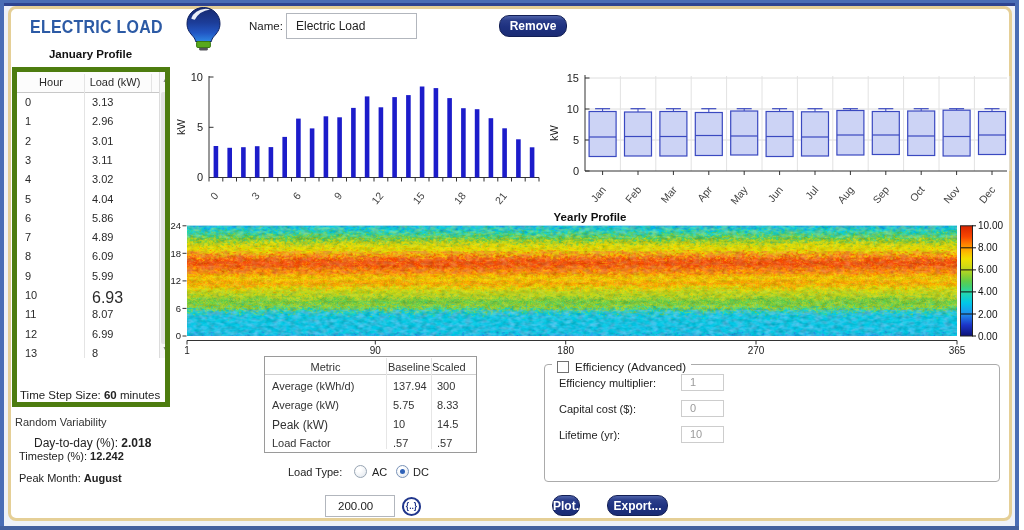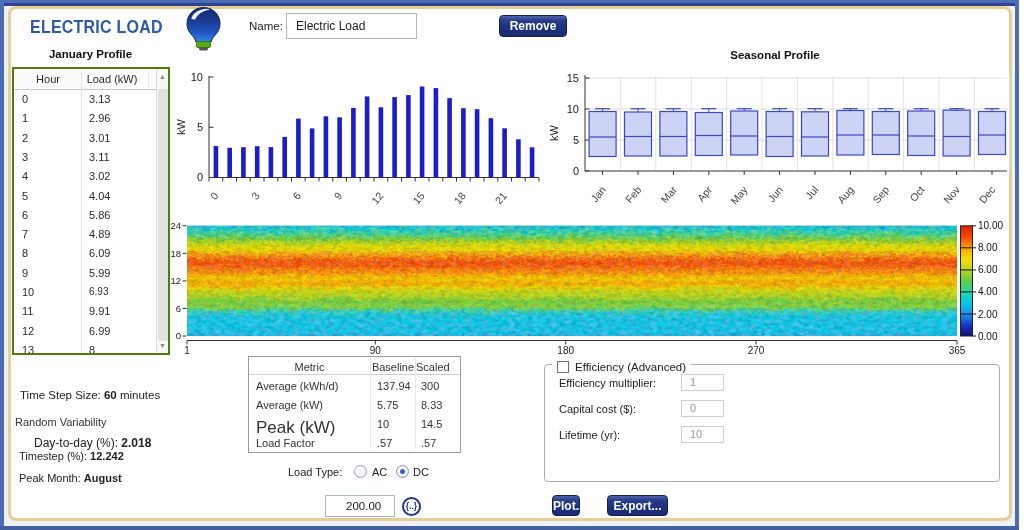--- a/index.html
+++ b/index.html
@@ -1,17 +1,17 @@
 <!DOCTYPE html>
 <html><head><meta charset="utf-8"><style>
 * { margin:0; padding:0; box-sizing:border-box; }
 body { width:1024px; height:530px; background:#ffffff; font-family:"Liberation Sans", sans-serif; overflow:hidden; }
 #win { position:absolute; left:0; top:0; width:1019px; height:530px; background:#eef1f8; }
 .abs { position:absolute; }
-.navybtn { position:absolute; background:linear-gradient(180deg,#4f63aa 0%,#2a3d8a 22%,#1e3180 55%,#1b2c74 100%); border:1px solid #131f55; border-radius:4px; color:#fff; font-weight:bold; text-align:center; font-family:"Liberation Sans", sans-serif; }
+.navybtn { position:absolute; background:linear-gradient(180deg,#4f63aa 0%,#2a3d8a 22%,#1e3180 55%,#1b2c74 100%); border:1px solid #131f55; border-radius:10px; color:#fff; font-weight:bold; text-align:center; font-family:"Liberation Sans", sans-serif; }
 .inp { position:absolute; background:#fff; border:1px solid #b2b6bd; font-size:12px; color:#222; font-family:"Liberation Sans", sans-serif; }
 </style></head><body>
 <div id="win">
 
   <div class="abs" style="left:0;top:0;width:1019px;height:3px;background:#4a6db5"></div>
   <div class="abs" style="left:4px;top:3px;width:1011px;height:3px;background:#2e4490"></div>
   <div class="abs" style="left:0;top:0;width:4px;height:530px;background:#4a6db5"></div>
   <div class="abs" style="left:1015px;top:0;width:4px;height:530px;background:#4a6db5"></div>
   <div class="abs" style="left:0;top:526px;width:1019px;height:4px;background:#44619f"></div>
 
@@ -30,21 +30,21 @@
 <path d="M19.5 1.5 C28.8 1.5 36 8.6 36 17.6 C36 23.8 32.8 27.2 29.9 30.5 C28.4 32.3 27.6 33.7 27.4 35.5 L11.6 35.5 C11.4 33.7 10.6 32.3 9.1 30.5 C6.2 27.2 3 23.8 3 17.6 C3 8.6 10.2 1.5 19.5 1.5 Z" fill="url(#bb)" stroke="#0d1f5e" stroke-width="1"></path>
 <path d="M7.2 12.5 Q10.5 3.8 21.5 2.8 Q25 2.9 26 3.6 Q15.5 5 10.8 13.8 Q8.4 13.2 7.2 12.5 Z" fill="#f4f9ff" opacity="0.95"></path>
 <rect x="12.6" y="35.5" width="13.8" height="6" rx="1.2" fill="#58a81c" stroke="#3a7a10" stroke-width="1"></rect>
 <rect x="15" y="41.8" width="9" height="2.6" rx="1.3" fill="#55555a"></rect>
 </svg>
   <div class="abs" style="left:249px;top:20px;font-size:11.5px;color:#222">Name:</div>
   <div class="inp" style="left:286px;top:13px;width:131px;height:26px;line-height:24px;padding-left:9px">Electric Load</div>
   <div class="navybtn" style="left:499px;top:15px;width:68px;height:22px;line-height:21px;font-size:12px">Remove</div>
 
   <div class="abs" style="left:12px;top:48px;width:157px;text-align:center;font-size:11.5px;font-weight:bold;color:#111">January Profile</div>
-  <div class="abs" style="left:12px;top:67px;width:158px;height:288px;background:#fff;border:2px solid #4d7c0f;overflow:hidden">
+  <div class="abs" style="left:12px;top:67px;width:158px;height:340px;background:#fff;border:5px solid #4d7c0f;overflow:hidden">
     <div class="abs" style="left:0;top:0;width:142px;height:21px;background:#fcfcfc;border-bottom:1px solid #c8c8c8"></div>
     <div class="abs" style="left:6px;top:4px;width:56px;text-align:center;font-size:11px;color:#2a2a2a">Hour</div>
     <div class="abs" style="left:62px;top:4px;width:72px;text-align:center;font-size:11px;color:#2a2a2a">Load (kW)</div>
     <div class="abs" style="left:67px;top:2px;width:1px;height:284px;background:#e4e4e4"></div>
     <div class="abs" style="left:134px;top:2px;width:1px;height:18px;background:#e4e4e4"></div>
     <div style="position:absolute;left:8px;top:24.0px;width:40px;height:19px;font-size:11px;color:#2a2a2a">0</div>
 <div style="position:absolute;left:75px;top:24.0px;width:60px;height:19px;font-size:11px;color:#2a2a2a">3.13</div>
 <div style="position:absolute;left:8px;top:43.3px;width:40px;height:19px;font-size:11px;color:#2a2a2a">1</div>
 <div style="position:absolute;left:75px;top:43.3px;width:60px;height:19px;font-size:11px;color:#2a2a2a">2.96</div>
 <div style="position:absolute;left:8px;top:62.6px;width:40px;height:19px;font-size:11px;color:#2a2a2a">2</div>
@@ -57,41 +57,41 @@
 <div style="position:absolute;left:75px;top:120.5px;width:60px;height:19px;font-size:11px;color:#2a2a2a">4.04</div>
 <div style="position:absolute;left:8px;top:139.8px;width:40px;height:19px;font-size:11px;color:#2a2a2a">6</div>
 <div style="position:absolute;left:75px;top:139.8px;width:60px;height:19px;font-size:11px;color:#2a2a2a">5.86</div>
 <div style="position:absolute;left:8px;top:159.1px;width:40px;height:19px;font-size:11px;color:#2a2a2a">7</div>
 <div style="position:absolute;left:75px;top:159.1px;width:60px;height:19px;font-size:11px;color:#2a2a2a">4.89</div>
 <div style="position:absolute;left:8px;top:178.4px;width:40px;height:19px;font-size:11px;color:#2a2a2a">8</div>
 <div style="position:absolute;left:75px;top:178.4px;width:60px;height:19px;font-size:11px;color:#2a2a2a">6.09</div>
 <div style="position:absolute;left:8px;top:197.7px;width:40px;height:19px;font-size:11px;color:#2a2a2a">9</div>
 <div style="position:absolute;left:75px;top:197.7px;width:60px;height:19px;font-size:11px;color:#2a2a2a">5.99</div>
 <div style="position:absolute;left:8px;top:217.0px;width:40px;height:19px;font-size:11px;color:#2a2a2a">10</div>
-<div style="position:absolute;left:75px;top:217.0px;width:60px;height:19px;font-size:10px;color:#2a2a2a">6.93</div>
+<div style="position:absolute;left:75px;top:217.0px;width:60px;height:19px;font-size:16px;color:#2a2a2a">6.93</div>
 <div style="position:absolute;left:8px;top:236.3px;width:40px;height:19px;font-size:11px;color:#2a2a2a">11</div>
-<div style="position:absolute;left:75px;top:236.3px;width:60px;height:19px;font-size:11px;color:#2a2a2a">9.91</div>
+<div style="position:absolute;left:75px;top:236.3px;width:60px;height:19px;font-size:11px;color:#2a2a2a">8.07</div>
 <div style="position:absolute;left:8px;top:255.6px;width:40px;height:19px;font-size:11px;color:#2a2a2a">12</div>
 <div style="position:absolute;left:75px;top:255.6px;width:60px;height:19px;font-size:11px;color:#2a2a2a">6.99</div>
 <div style="position:absolute;left:8px;top:274.9px;width:40px;height:19px;font-size:11px;color:#2a2a2a">13</div>
 <div style="position:absolute;left:75px;top:274.9px;width:60px;height:19px;font-size:11px;color:#2a2a2a">8</div>
 
     <div class="abs" style="left:142px;top:0;width:14px;height:286px;background:#f7f7f7;border-left:1px solid #dcdcdc"></div>
     <div class="abs" style="left:144px;top:20px;width:11px;height:252px;background:#e2e2e2;border-radius:2px"></div>
     <div class="abs" style="left:145px;top:4px;font-size:7px;color:#888">▲</div>
     <div class="abs" style="left:145px;top:273px;font-size:7px;color:#888">▼</div>
   </div>
 
   <div class="abs" style="left:20px;top:389px;font-size:11.5px;color:#222">Time Step Size: <b>60</b> minutes</div>
   <div class="abs" style="left:15px;top:416px;font-size:11px;color:#333">Random Variability</div>
   <div class="abs" style="left:34px;top:436px;font-size:12px;color:#222">Day-to-day (%): <b>2.018</b></div>
   <div class="abs" style="left:19px;top:450px;font-size:11px;color:#222">Timestep (%): <b>12.242</b></div>
   <div class="abs" style="left:19px;top:472px;font-size:11px;color:#222">Peak Month: <b>August</b></div>
 
-  <div class="abs" style="left:675px;top:49px;width:200px;text-align:center;font-size:11.5px;font-weight:bold;color:#111">Seasonal Profile</div>
+  <div class="abs" style="left:490px;top:211px;width:200px;text-align:center;font-size:11.5px;font-weight:bold;color:#111">Yearly Profile</div>
 
   <svg width="370" height="150" style="position:absolute;left:176px;top:60px">
 <line x1="33" y1="16" x2="33" y2="117.5" stroke="#333" stroke-width="1"></line>
 <line x1="33" y1="117.5" x2="363" y2="117.5" stroke="#333" stroke-width="1"></line>
 <line x1="33" y1="17" x2="37.5" y2="17" stroke="#333" stroke-width="1"></line>
 <text x="27" y="20.8" font-size="11" fill="#222" text-anchor="end">10</text>
 <line x1="33" y1="67.3" x2="37.5" y2="67.3" stroke="#333" stroke-width="1"></line>
 <text x="27" y="71.1" font-size="11" fill="#222" text-anchor="end">5</text>
 <line x1="33" y1="117.5" x2="37.5" y2="117.5" stroke="#333" stroke-width="1"></line>
 <text x="27" y="121.3" font-size="11" fill="#222" text-anchor="end">0</text>
@@ -387,34 +387,34 @@
 <line x1="796" y1="57.9" x2="807" y2="57.9" stroke="#111" stroke-width="1"></line>
 <line x1="807" y1="57.9" x2="811" y2="57.9" stroke="#111" stroke-width="1"></line>
 <text x="813" y="61.4" font-size="10" fill="#111">6.00</text>
 <line x1="796" y1="35.8" x2="807" y2="35.8" stroke="#111" stroke-width="1"></line>
 <line x1="807" y1="35.8" x2="811" y2="35.8" stroke="#111" stroke-width="1"></line>
 <text x="813" y="39.3" font-size="10" fill="#111">8.00</text>
 <line x1="807" y1="13.8" x2="811" y2="13.8" stroke="#111" stroke-width="1"></line>
 <text x="813" y="17.3" font-size="10" fill="#111">10.00</text>
 </svg>
 
-  <div class="abs" style="left:248px;top:356px;width:213px;height:97px;background:#fff;border:1px solid #9a9a9a">
+  <div class="abs" style="left:264px;top:356px;width:213px;height:97px;background:#fff;border:1px solid #9a9a9a">
     <div class="abs" style="left:0;top:0;width:211px;height:18px;border-bottom:1px solid #cfcfcf"></div>
     <div class="abs" style="left:121px;top:1px;width:1px;height:91px;background:#e6e6e6"></div>
     <div class="abs" style="left:166px;top:1px;width:1px;height:91px;background:#e6e6e6"></div>
     <div class="abs" style="left:0px;top:4px;width:121px;text-align:center;font-size:11px;color:#333">Metric</div>
     <div class="abs" style="left:122px;top:4px;width:44px;text-align:center;font-size:11px;color:#333">Baseline</div>
     <div class="abs" style="left:167px;top:4px;width:44px;text-align:left;font-size:11px;color:#333">Scaled</div>
     <div class="abs" style="left:7px;top:23px;font-size:11px;color:#333">Average (kWh/d)</div>
     <div class="abs" style="left:128px;top:23px;font-size:11px;color:#333">137.94</div>
     <div class="abs" style="left:172px;top:23px;font-size:11px;color:#333">300</div>
     <div class="abs" style="left:7px;top:42px;font-size:11px;color:#333">Average (kW)</div>
     <div class="abs" style="left:128px;top:42px;font-size:11px;color:#333">5.75</div>
     <div class="abs" style="left:172px;top:42px;font-size:11px;color:#333">8.33</div>
-    <div class="abs" style="left:7px;top:61px;font-size:17px;color:#333">Peak (kW)</div>
+    <div class="abs" style="left:7px;top:61px;font-size:12px;color:#333">Peak (kW)</div>
     <div class="abs" style="left:128px;top:61px;font-size:11px;color:#333">10</div>
     <div class="abs" style="left:172px;top:61px;font-size:11px;color:#333">14.5</div>
     <div class="abs" style="left:7px;top:80px;font-size:11px;color:#333">Load Factor</div>
     <div class="abs" style="left:128px;top:80px;font-size:11px;color:#333">.57</div>
     <div class="abs" style="left:172px;top:80px;font-size:11px;color:#333">.57</div>
   </div>
 
   <div class="abs" style="left:288px;top:466px;font-size:11px;color:#222">Load Type:</div>
   <div class="abs" style="left:354px;top:465px;width:13px;height:13px;border-radius:50%;border:1px solid #98a5b3;background:radial-gradient(circle at 35% 30%, #ffffff 20%, #dfe5ec)"></div>
   <div class="abs" style="left:372px;top:466px;font-size:11px;color:#222">AC</div>
@@ -429,14 +429,14 @@
   <div class="abs" style="left:559px;top:377px;font-size:11px;color:#222">Efficiency multiplier:</div>
   <div class="inp" style="left:681px;top:374px;width:43px;height:17px;line-height:15px;padding-left:8px;color:#9b9b9b;border-color:#cdcdcd;font-size:11px">1</div>
   <div class="abs" style="left:559px;top:403px;font-size:11px;color:#222">Capital cost ($):</div>
   <div class="inp" style="left:681px;top:400px;width:43px;height:17px;line-height:15px;padding-left:8px;color:#9b9b9b;border-color:#cdcdcd;font-size:11px">0</div>
   <div class="abs" style="left:559px;top:429px;font-size:11px;color:#222">Lifetime (yr):</div>
   <div class="inp" style="left:681px;top:426px;width:43px;height:17px;line-height:15px;padding-left:8px;color:#9b9b9b;border-color:#cdcdcd;font-size:11px">10</div>
 
   <div class="navybtn" style="left:552px;top:495px;width:28px;height:21px;line-height:20px;font-size:12px">Plot...</div>
   <div class="navybtn" style="left:607px;top:495px;width:61px;height:21px;line-height:20px;font-size:12px">Export...</div>
 
-  <div class="inp" style="left:325px;top:495px;width:70px;height:22px;line-height:20px;padding-left:20px;font-size:11.5px">200.00</div>
+  <div class="inp" style="left:325px;top:495px;width:70px;height:22px;line-height:20px;padding-left:12px;font-size:11.5px">200.00</div>
   <div class="abs" style="left:402px;top:497px;width:19px;height:19px;border:2px solid #20368c;border-radius:50%;color:#20368c;font-size:8.5px;font-weight:bold;text-align:center;line-height:15px">{..}</div>
 </div>
 </body></html>

